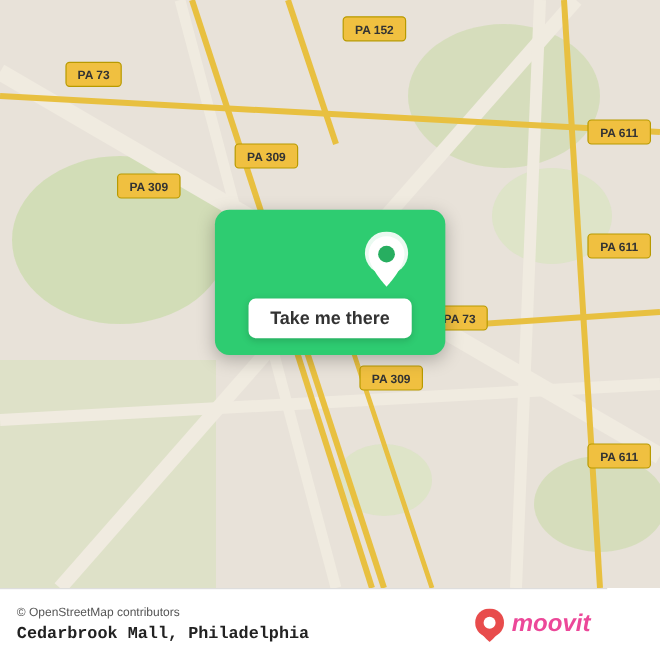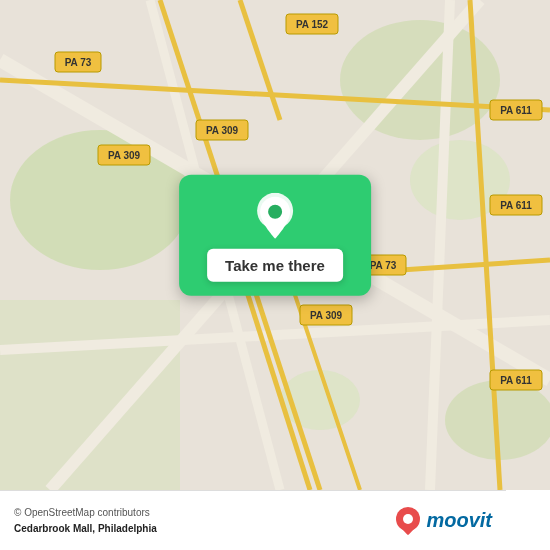--- a/index.html
+++ b/index.html
@@ -36,21 +36,21 @@
       align-items: center;
       z-index: 10;
     }
 
     #green-box {
       background-color: #2ecc71;
       border-radius: 12px;
       padding: 18px 28px 14px 28px;
       display: flex;
       flex-direction: column;
-      align-items: center;
+      align-items: flex-end;
       box-shadow: 0 4px 14px rgba(0,0,0,0.25);
     }
 
     #pin-icon {
       width: 42px;
       height: 48px;
       margin-bottom: 8px;
     }
 
     #take-me-there-btn {
@@ -81,41 +81,42 @@
       display: flex;
       flex-direction: column;
     }
 
     #osm-credit {
       font-size: 10px;
       color: #555;
     }
 
     #location-title {
-      font-size: 10px;
+      font-size: 14px;
       font-weight: 600;
       color: #222;
       margin-top: 5px;
+      font-family: Liberation Mono, monospace;
     }
 
     #moovit-logo {
       display: flex;
       align-items: center;
       gap: 4px;
     }
 
     #moovit-icon {
       width: 28px;
       height: 28px;
     }
 
     #moovit-text {
       font-size: 20px;
       font-weight: 700;
-      color: #0369a1;
+      color: #ec4899;
       font-style: italic;
     }
   </style>
 </head>
 <body>
 
 <div id="map-container">
   <svg id="map-svg" viewBox="0 0 550 490" xmlns="http://www.w3.org/2000/svg">
 
     <rect width="550" height="490" fill="#e8e2d9"></rect>

